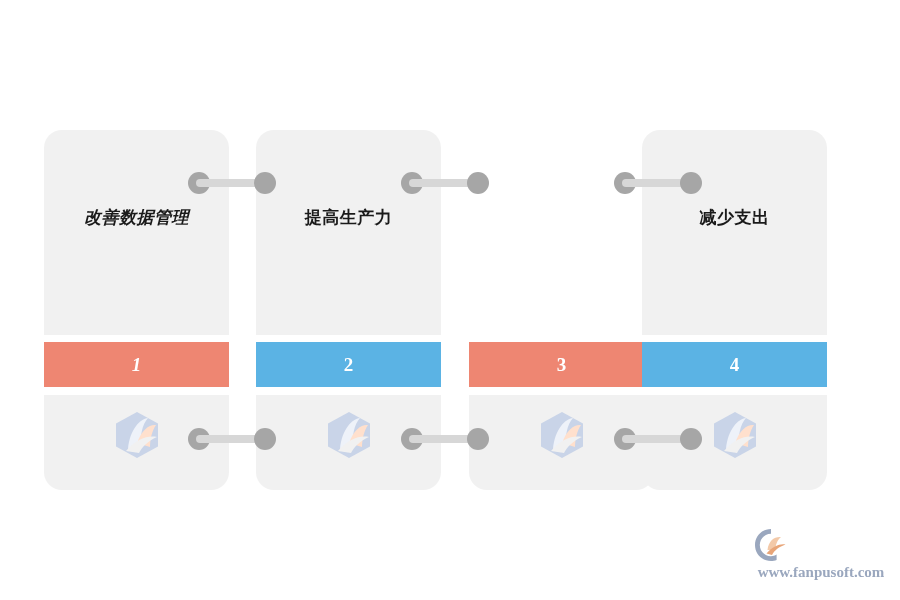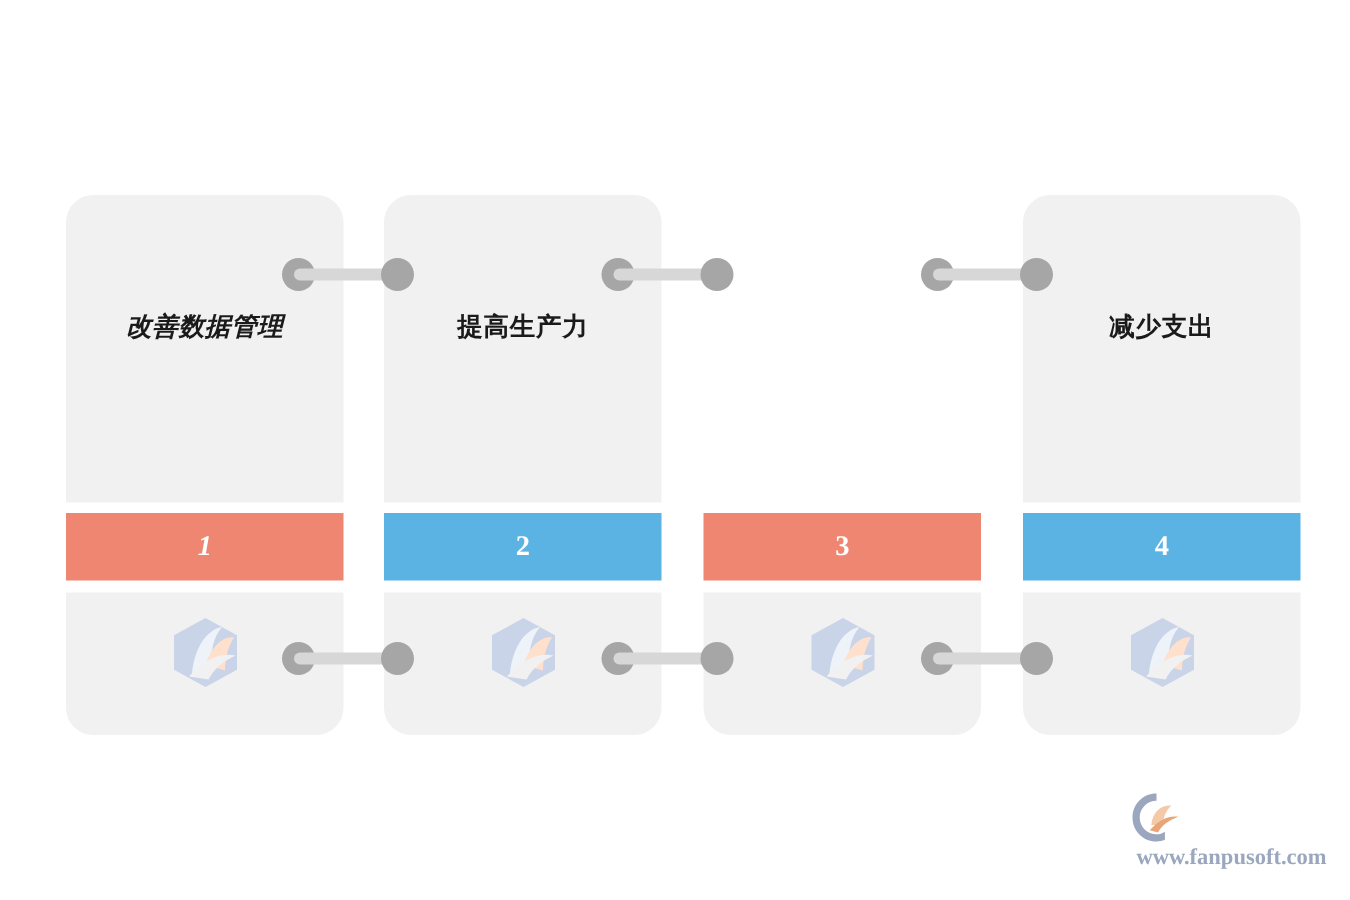--- a/index.html
+++ b/index.html
@@ -210,21 +210,21 @@
     <div class="panel-bottom">
       <svg class="wm-logo" viewBox="0 0 46 48">
         <polygon points="23,1 44,12.5 44,35.5 23,47 2,35.5 2,12.5" fill="#c9d4e8"></polygon>
         <path d="M14 38 C16 18 26 8 34 7 C28 14 26 24 27 38 Z" fill="#eef2f9"></path>
         <path d="M23 32 C28 18 36 13 42 14 C38 20 36 28 36 36 Z" fill="#ffe0cd"></path>
         <path d="M12 40 C22 28 34 24 43 26 C34 30 28 36 25 42 Z" fill="#f1f1f1"></path>
       </svg>
     </div>
   </div>
 
-  <div class="card-col" id="card-3" style="left: 682px;">
+  <div class="card-col" id="card-3" style="left: 642px;">
     <div class="panel-top">
       <div class="card-title">减少支出</div>
     </div>
     <div class="num-bar" style="background: rgb(91, 179, 228);">
       <span class="num">4</span>
     </div>
     <div class="panel-bottom">
       <svg class="wm-logo" viewBox="0 0 46 48">
         <polygon points="23,1 44,12.5 44,35.5 23,47 2,35.5 2,12.5" fill="#c9d4e8"></polygon>
         <path d="M14 38 C16 18 26 8 34 7 C28 14 26 24 27 38 Z" fill="#eef2f9"></path>

